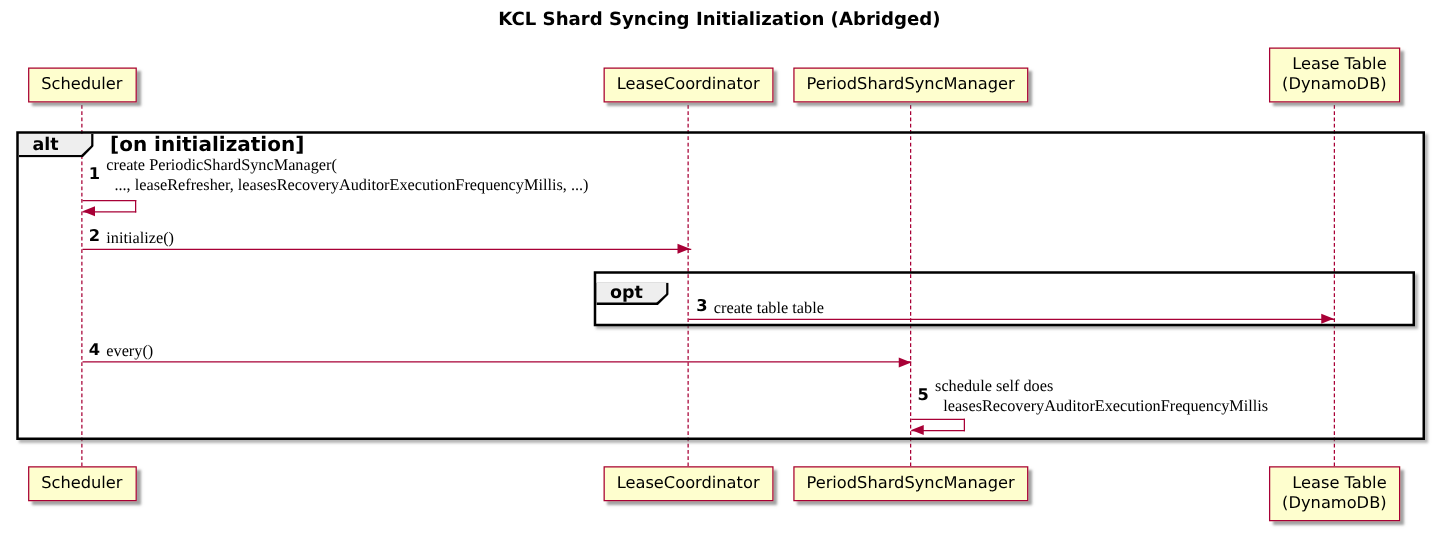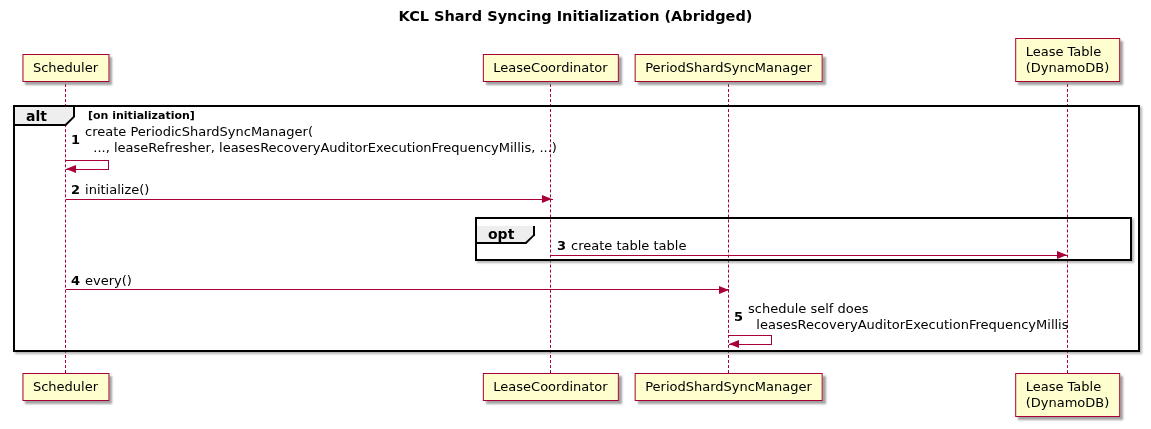--- a/index.html
+++ b/index.html
@@ -18,44 +18,44 @@
     position:absolute; width:0; top:84px; height:289px;
     border-left:1px dashed var(--lifeline,#A80036);
   }
 
   .pbox {
     position:absolute; transform:translateX(-50%);
     background:var(--participant-fill,#FEFECE);
     border:1.8px solid var(--participant-border,#A80036);
     box-shadow:3px 3px 2px rgba(110,110,110,0.65);
     padding:5px 10px; font-size:13px; line-height:16px;
-    text-align:left; white-space:pre-line; box-sizing:border-box;
+    text-align:right; white-space:pre-line; box-sizing:border-box;
   }
 
   .frame {
     position:absolute; border:2px solid var(--frame-border,#000);
     box-sizing:border-box; box-shadow:2px 2px 2px rgba(110,110,110,0.5);
     background:transparent;
   }
   .pent {
     position:absolute; background:var(--frame-border,#000);
     clip-path:polygon(0 0,100% 0,100% 52%,85% 100%,0 100%);
   }
   .pent-fill {
     position:absolute; left:0; top:0; right:1.6px; bottom:1.6px;
     background:var(--frame-label-fill,#EEEEEE);
     clip-path:polygon(0 0,100% 0,100% 52%,85% 100%,0 100%);
     display:flex; align-items:center; padding-left:11px;
     font-size:14px; font-weight:bold; box-sizing:border-box;
   }
-  .condition { position:absolute; font-size:11px; font-weight:bold; line-height:16px; }
+  .condition { position:absolute; font-size:16px; font-weight:bold; line-height:16px; }
 
   .msg { position:absolute; display:flex; align-items:center; gap:5px; font-size:13px; }
   .msg .seq { font-weight:bold; }
-  .msg .mtext { white-space:pre-wrap; line-height:15.5px; }
+  .msg .mtext { white-space:pre-wrap; line-height:15.5px;font-family:Liberation Serif, serif; }
 
   .mline { position:absolute; height:0; border-top:1.4px solid var(--arrow,#A80036); }
   .self-loop {
     position:absolute; width:42px; height:8px;
     border-top:1.4px solid var(--arrow,#A80036);
     border-right:1.4px solid var(--arrow,#A80036);
     border-bottom:1.4px solid var(--arrow,#A80036);
   }
   .head-right {
     position:absolute; width:0; height:0;

